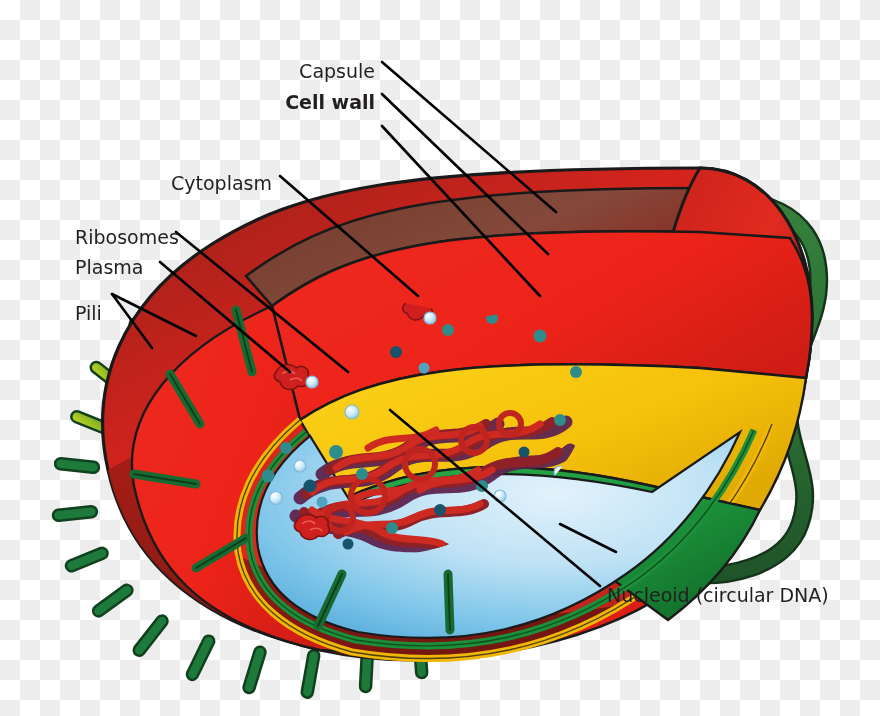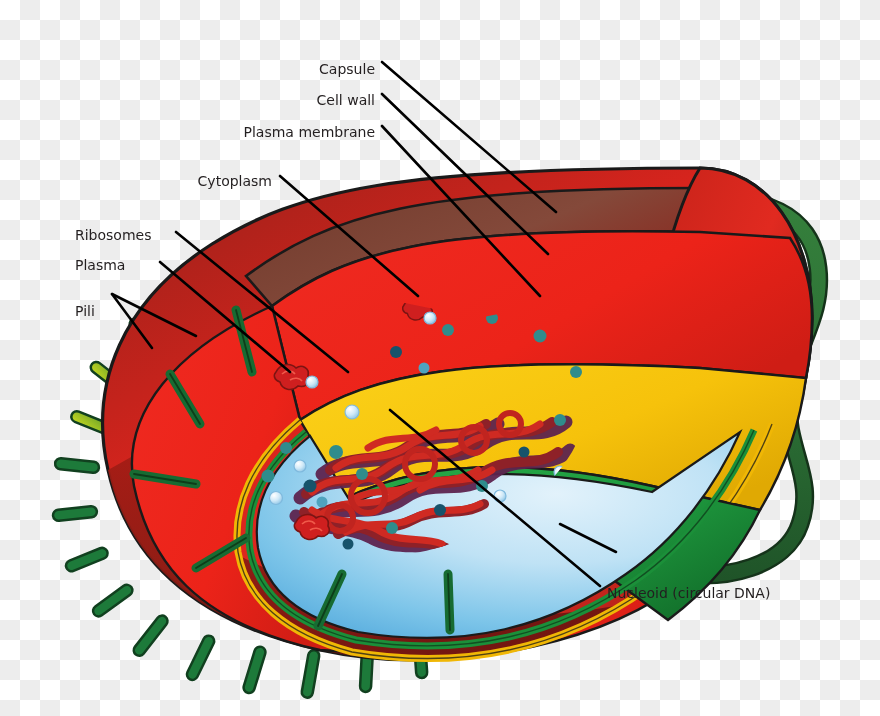--- a/index.html
+++ b/index.html
@@ -13,21 +13,21 @@
       linear-gradient(45deg,#ededed 25%,transparent 25%,transparent 75%,#ededed 75%,#ededed);
     background-size:40px 40px;
     background-position:0 0,20px 20px;
     overflow:hidden;
   }
   #stage{position:relative;width:880px;height:716px;}
   #art{position:absolute;left:0;top:0;}
   .lbl{
     position:absolute;
     font-family:"DejaVu Sans", sans-serif;
-    font-size:14px;
+    font-size:19px;
     color:#231f20;
     white-space:nowrap;
     line-height:1;
   }
   .lbl.r{transform:translateX(-100%);}
 </style>
 </head>
 <body>
 
 <div id="stage">
@@ -345,21 +345,20 @@
       <line x1="176" y1="232" x2="348" y2="372"></line>
       <line x1="160" y1="262" x2="290" y2="372"></line>
       <line x1="112" y1="294" x2="196" y2="336"></line>
       <line x1="112" y1="294" x2="152" y2="348"></line>
       <line x1="616" y1="552" x2="560" y2="524"></line>
       <line x1="600" y1="586" x2="390" y2="410"></line>
     </g>
   </svg>
 
   <div class="lbl r" style="left:375px;top:62px;">Capsule</div>
-  <div class="lbl r" style="left:375px;top:93px;">Cell wall</div>
-  <div class="lbl r" style="left:375px;top:125px;">Plasma membrane</div>
+  <div class="lbl r" style="left:375px;top:93px;font-weight:bold;">Cell wall</div>
   <div class="lbl r" style="left:272px;top:174px;">Cytoplasm</div>
   <div class="lbl" style="left:75px;top:228px;">Ribosomes</div>
   <div class="lbl" style="left:75px;top:258px;">Plasma</div>
   <div class="lbl" style="left:75px;top:304px;">Pili</div>
   <div class="lbl" style="left:607px;top:586px;">Nucleoid (circular DNA)</div>
 
 </div>
 
 </body></html>

